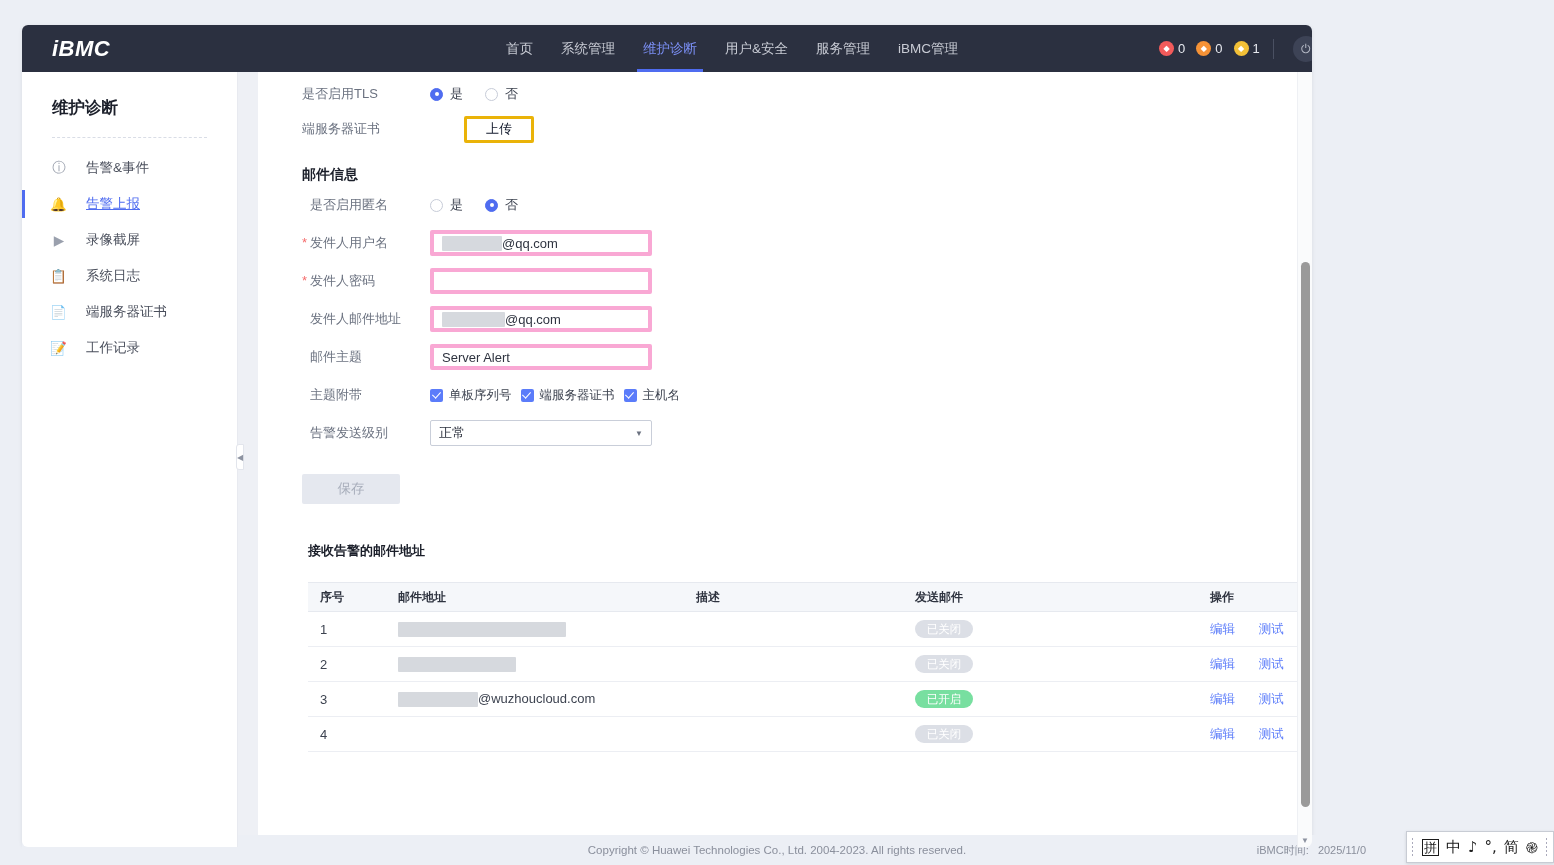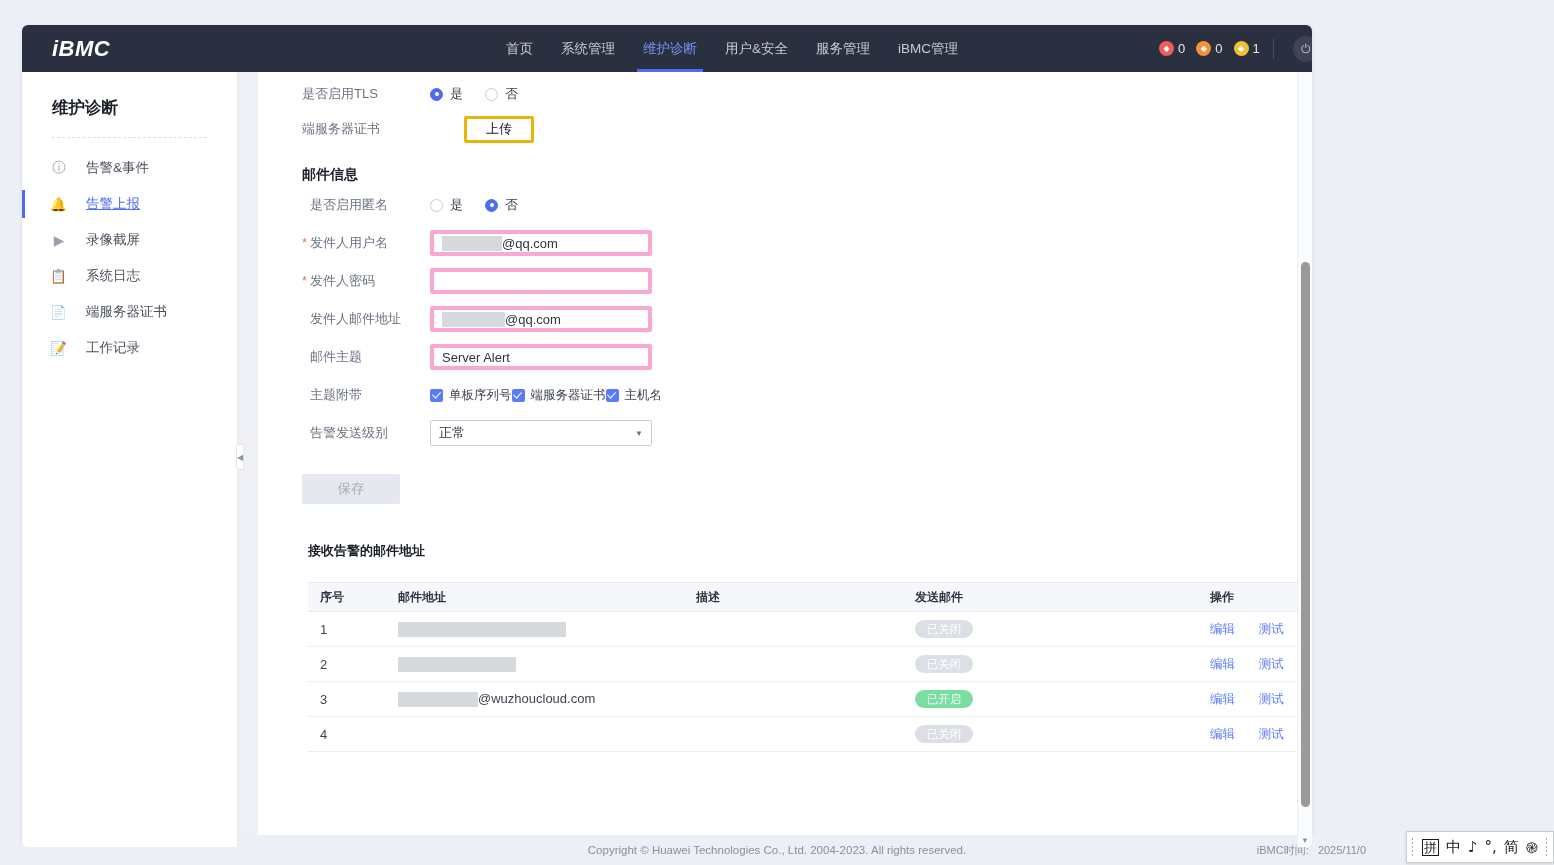--- a/index.html
+++ b/index.html
@@ -224,21 +224,21 @@
     font-family: "Liberation Sans", sans-serif;
   }
   .redact {
     display: inline-block;
     height: 15px;
     background: #d6d9de;
     border-radius: 1px;
     vertical-align: middle;
   }
 
-  .cb-wrap { display: flex; align-items: center; gap: 0; }
+  .cb-wrap { display: flex; align-items: center; gap: 9px; }
   .cb { display: flex; align-items: center; gap: 6px; cursor: pointer; }
   .cb .box {
     width: 13px; height: 13px; border-radius: 2px;
     background: #5b7cfa; position: relative;
     display: inline-block;
   }
   .cb .box::after {
     content: "";
     position: absolute; left: 3.5px; top: 1.5px;
     width: 4px; height: 7px;

